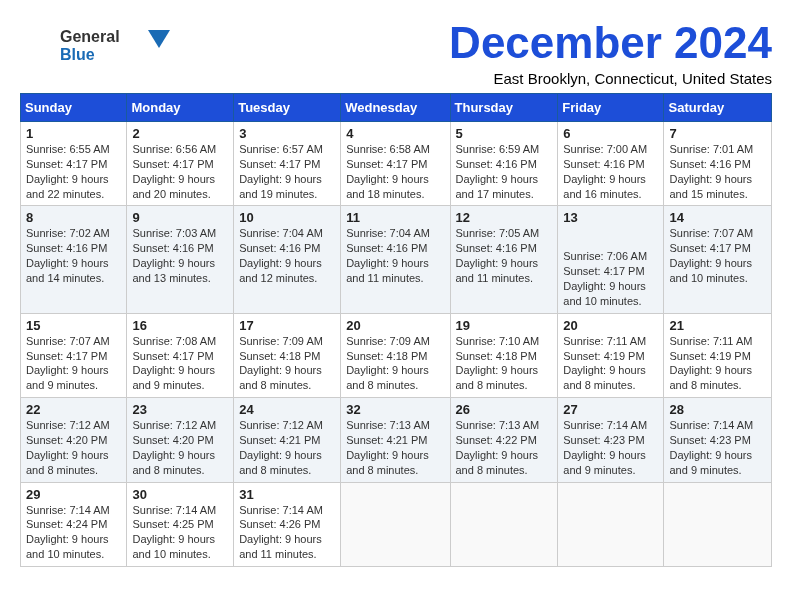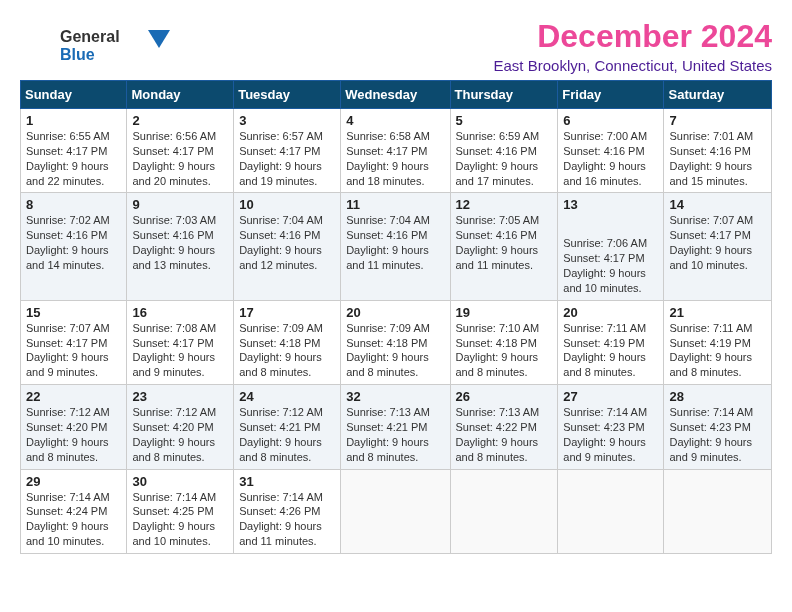--- a/index.html
+++ b/index.html
@@ -23,36 +23,36 @@
     .logo {
       display: flex;
       align-items: center;
       margin-top: 4px;
       margin-left: 40px;
     }
     .title-block {
       text-align: right;
     }
     .main-title {
-      font-size: 32px;
+      font-size: 44px;
       font-weight: bold;
-      color: #ec4899;
+      color: #1d4ed8;
     }
     .subtitle {
       font-size: 15px;
-      color: #4c1d95;
+      color: #000000;
       margin-top: 2px;
     }
     .calendar {
       width: 100%;
       border-collapse: collapse;
       margin-top: 4px;
     }
     .calendar th {
-      background: #0c4a6e;
+      background: #1d4ed8;
       color: #fff;
       font-size: 13px;
       font-weight: bold;
       padding: 6px 4px;
       text-align: left;
       border: 1px solid #1a5a9e;
     }
     .calendar td {
       border: 1px solid #ccc;
       vertical-align: top;

